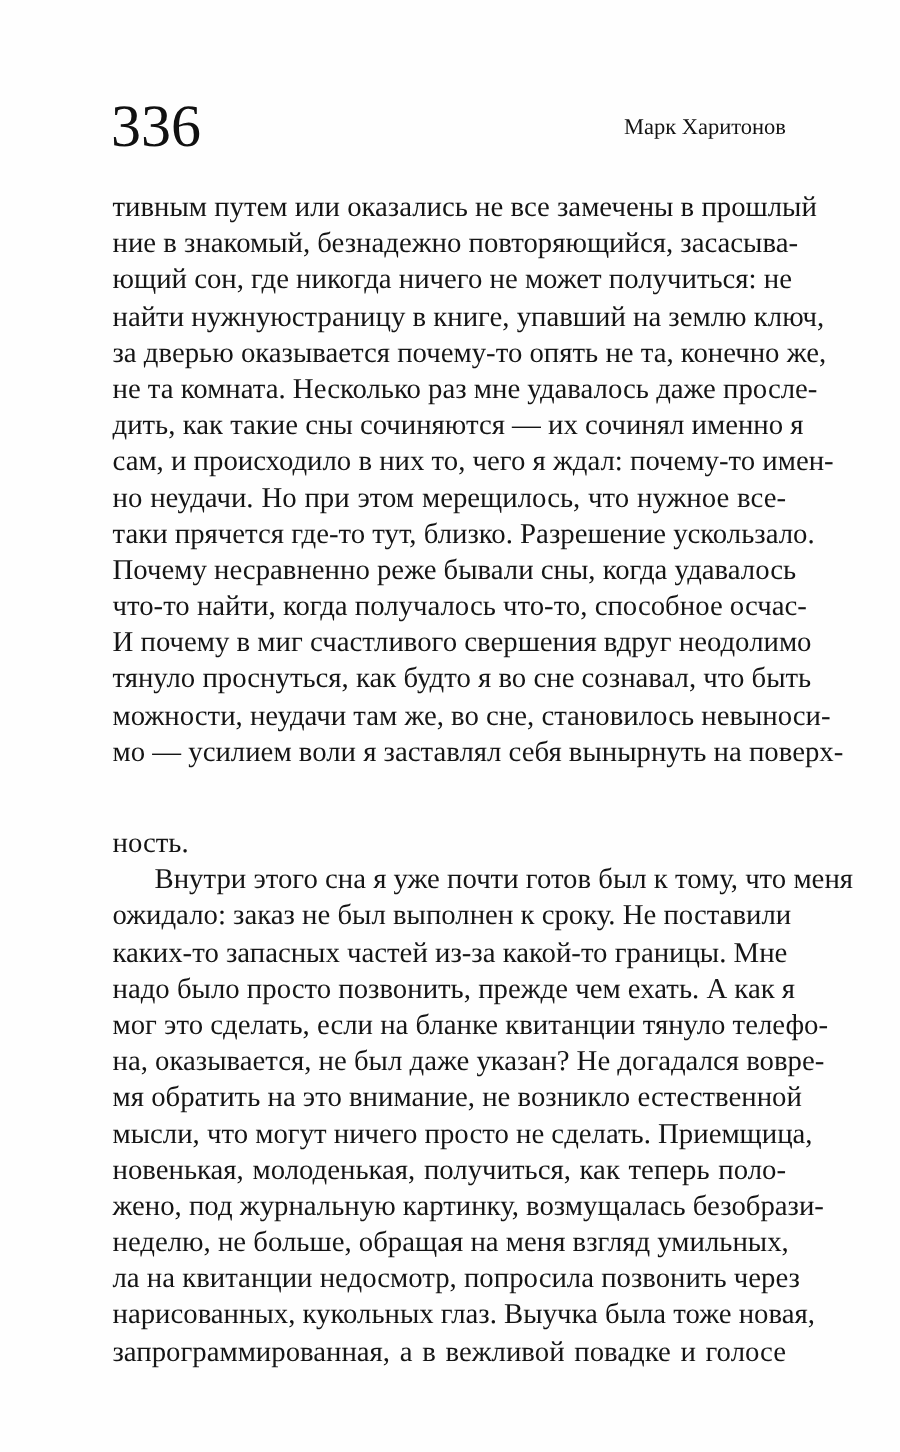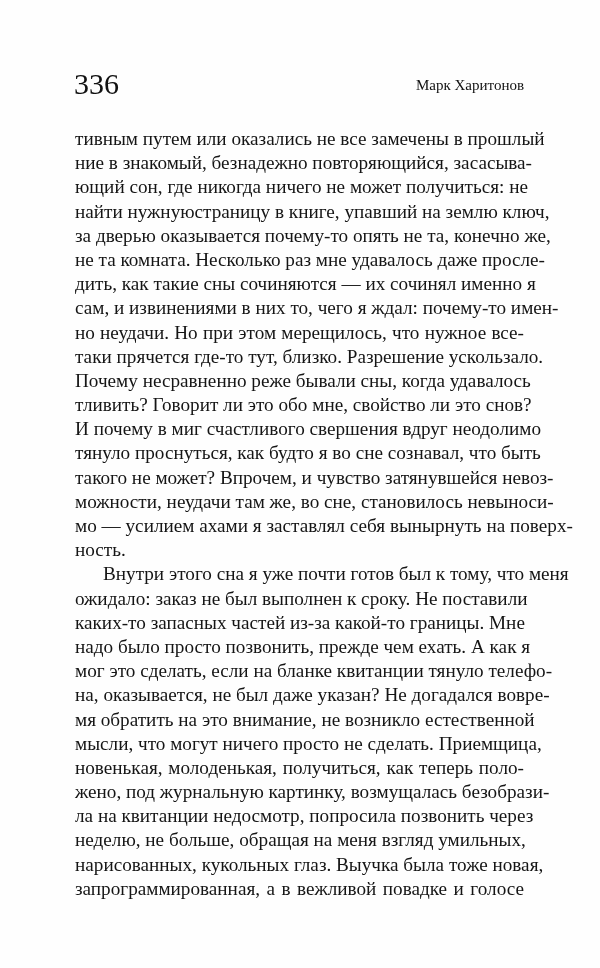--- a/index.html
+++ b/index.html
@@ -1,62 +1,61 @@
 <!DOCTYPE html>
 <html><head>
 <meta charset="utf-8">
 <style>
   html, body { margin: 0; padding: 0; background: #ffffff; }
   body { width: 600px; height: 968px; position: relative; overflow: hidden; }
   .page { position: absolute; left: 0; top: 0; width: 600px; height: 968px; background: #fefefe; }
   .header { position: absolute; left: 74px; right: 76px; top: 66px; height: 36px; }
-  .page-number { position: absolute; left: 0; top: 0; font-family: "Liberation Serif", serif; font-size: 30px; color: #111; line-height: 36px; }
+  .page-number { position: absolute; left: 0; top: 0; font-family: "Liberation Serif", serif; font-size: 40px; color: #111; line-height: 36px; }
   .running-head { position: absolute; right: 0; top: 9px; font-family: "Liberation Serif", serif; font-size: 15px; color: #111; line-height: 20px; text-align: right; }
   .body-text { position: absolute; left: 75px; width: 449px; top: 127px; font-family: "Liberation Serif", serif; font-size: 19.2px; line-height: 24.2px; color: #151515; }
   .line { display: block; white-space: nowrap; text-align-last: justify; text-align: justify; height: 24.2px; }
-  .line.last { text-align-last: left; }
+  .line.last { text-align-last: left; margin-top: 37px; }
   .line.indent { padding-left: 28px; }
 </style>
 </head>
 <body>
 
 <div class="page">
   <div class="header">
     <span class="page-number">336</span>
     <span class="running-head">Марк Харитонов</span>
   </div>
 
   <div class="body-text">
     <span class="line">тивным путем или оказались не все замечены в прошлый</span>
     <span class="line">ние в знакомый, безнадежно повторяющийся, засасыва-</span>
     <span class="line">ющий сон, где никогда ничего не может получиться: не</span>
     <span class="line">найти нужнуюстраницу в книге, упавший на землю ключ,</span>
     <span class="line">за дверью оказывается почему-то опять не та, конечно же,</span>
     <span class="line">не та комната. Несколько раз мне удавалось даже просле-</span>
     <span class="line">дить, как такие сны сочиняются — их сочинял именно я</span>
-    <span class="line">сам, и извинениями в них то, чего я ждал: почему-то имен-</span>
+    <span class="line">сам, и происходило в них то, чего я ждал: почему-то имен-</span>
     <span class="line">но неудачи. Но при этом мерещилось, что нужное все-</span>
     <span class="line">таки прячется где-то тут, близко. Разрешение ускользало.</span>
     <span class="line">Почему несравненно реже бывали сны, когда удавалось</span>
-    <span class="line">тливить? Говорит ли это обо мне, свойство ли это снов?</span>
+    <span class="line">что-то найти, когда получалось что-то, способное осчас-</span>
     <span class="line">И почему в миг счастливого свершения вдруг неодолимо</span>
     <span class="line">тянуло проснуться, как будто я во сне сознавал, что быть</span>
-    <span class="line">такого не может? Впрочем, и чувство затянувшейся невоз-</span>
     <span class="line">можности, неудачи там же, во сне, становилось невыноси-</span>
-    <span class="line">мо — усилием ахами я заставлял себя вынырнуть на поверх-</span>
+    <span class="line">мо — усилием воли я заставлял себя вынырнуть на поверх-</span>
     <span class="line last">ность.</span>
     <span class="line indent">Внутри этого сна я уже почти готов был к тому, что меня</span>
     <span class="line">ожидало: заказ не был выполнен к сроку. Не поставили</span>
     <span class="line">каких-то запасных частей из-за какой-то границы. Мне</span>
     <span class="line">надо было просто позвонить, прежде чем ехать. А как я</span>
     <span class="line">мог это сделать, если на бланке квитанции тянуло телефо-</span>
     <span class="line">на, оказывается, не был даже указан? Не догадался вовре-</span>
     <span class="line">мя обратить на это внимание, не возникло естественной</span>
     <span class="line">мысли, что могут ничего просто не сделать. Приемщица,</span>
     <span class="line">новенькая, молоденькая, получиться, как теперь поло-</span>
     <span class="line">жено, под журнальную картинку, возмущалась безобрази-</span>
+    <span class="line">неделю, не больше, обращая на меня взгляд умильных,</span>
     <span class="line">ла на квитанции недосмотр, попросила позвонить через</span>
-    <span class="line">неделю, не больше, обращая на меня взгляд умильных,</span>
     <span class="line">нарисованных, кукольных глаз. Выучка была тоже новая,</span>
     <span class="line">запрограммированная, а в вежливой повадке и голосе</span>
 
   </div>
 </div>
 
 </body></html>

